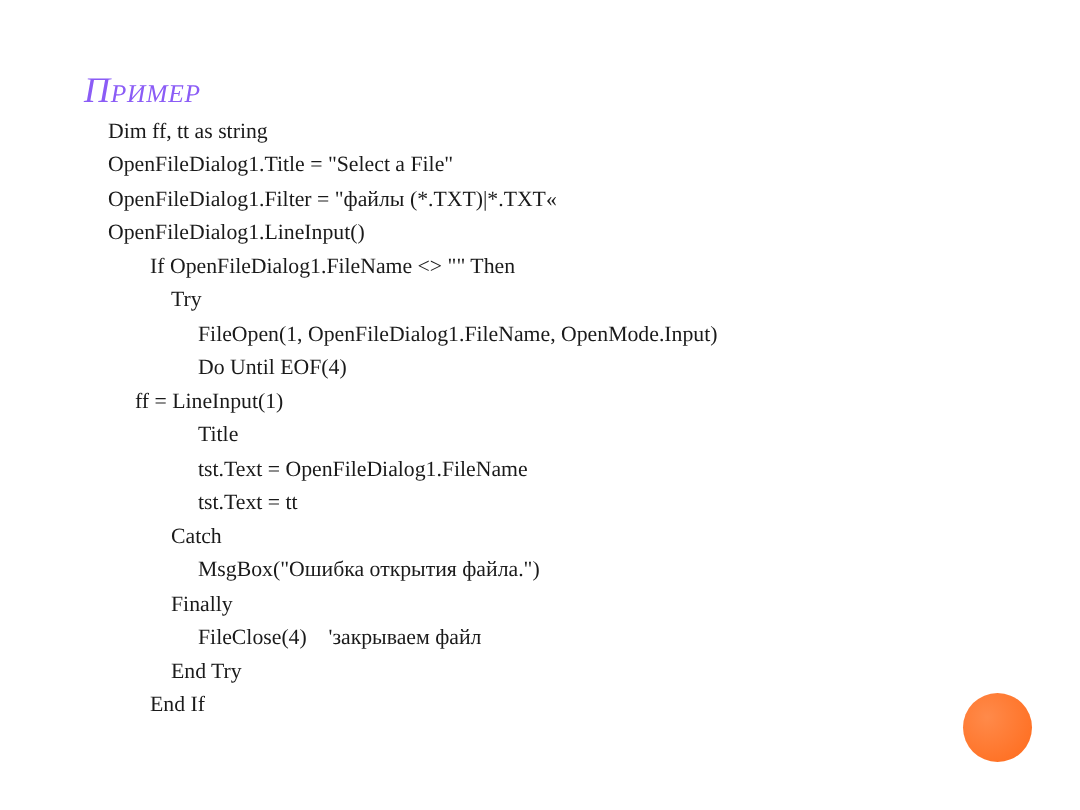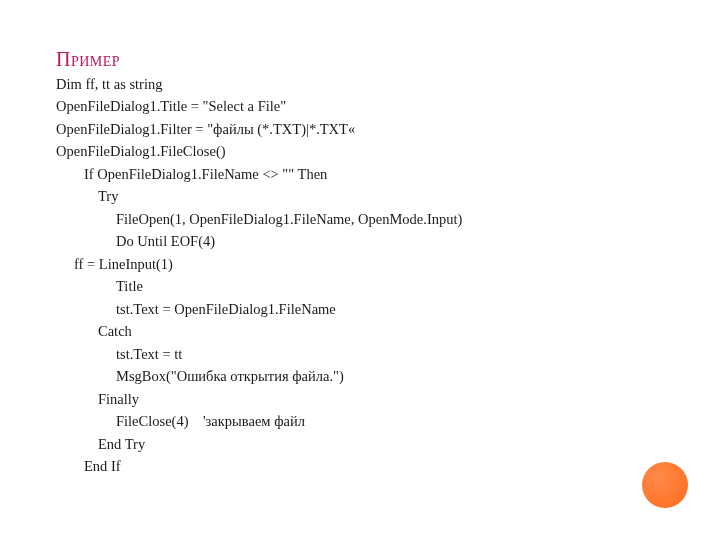--- a/index.html
+++ b/index.html
@@ -11,33 +11,34 @@
       position: relative;
       overflow: hidden;
     }
     .slide {
       width: 100%;
       height: 100%;
       padding: 48px 56px 40px 56px;
       position: relative;
     }
     .title {
-      font-size: 20px;
-      color: #be185d;
+      font-size: 24px;
+      color: #8b5cf6;
       font-weight: normal;
       letter-spacing: 0.5px;
       font-variant: small-caps;
       margin-bottom: 2px;
+      font-style: italic;
     }
     .code-block {
       font-size: 14.5px;
       line-height: 1.55;
       color: #1a1a1a;
     }
-    .code-line { white-space: pre; }
+    .code-line { white-space: pre; margin-left: 16px; }
     .i1 { padding-left: 28px; }
     .i2 { padding-left: 42px; }
     .i3 { padding-left: 60px; }
     .ff { padding-left: 18px; }
     .tt { padding-left: 96px; }
     .decor-circle {
       position: absolute;
       right: 32px;
       bottom: 32px;
       width: 46px;
@@ -48,30 +49,30 @@
   </style>
 </head>
 <body>
 
 <div class="slide">
   <div class="title">Пример</div>
   <div class="code-block">
     <div class="code-line">Dim ff, tt as string</div>
     <div class="code-line">OpenFileDialog1.Title = "Select a File"</div>
     <div class="code-line">OpenFileDialog1.Filter = "файлы (*.TXT)|*.TXT«</div>
-    <div class="code-line">OpenFileDialog1.FileClose()</div>
+    <div class="code-line">OpenFileDialog1.LineInput()</div>
     <div class="code-line i1">If OpenFileDialog1.FileName &lt;&gt; "" Then</div>
     <div class="code-line i2">Try</div>
     <div class="code-line i3">FileOpen(1, OpenFileDialog1.FileName, OpenMode.Input)</div>
     <div class="code-line i3">Do Until EOF(4)</div>
     <div class="code-line ff">ff = LineInput(1)</div>
     <div class="code-line i3">Title</div>
     <div class="code-line i3">tst.Text = OpenFileDialog1.FileName</div>
+    <div class="code-line i3">tst.Text = tt</div>
     <div class="code-line i2">Catch</div>
-    <div class="code-line i3">tst.Text = tt</div>
     <div class="code-line i3">MsgBox("Ошибка открытия файла.")</div>
     <div class="code-line i2">Finally</div>
     <div class="code-line i3">FileClose(4)    'закрываем файл</div>
     <div class="code-line i2">End Try</div>
     <div class="code-line i1">End If</div>
   </div>
   <div class="decor-circle"></div>
 </div>
 
 </body></html>

